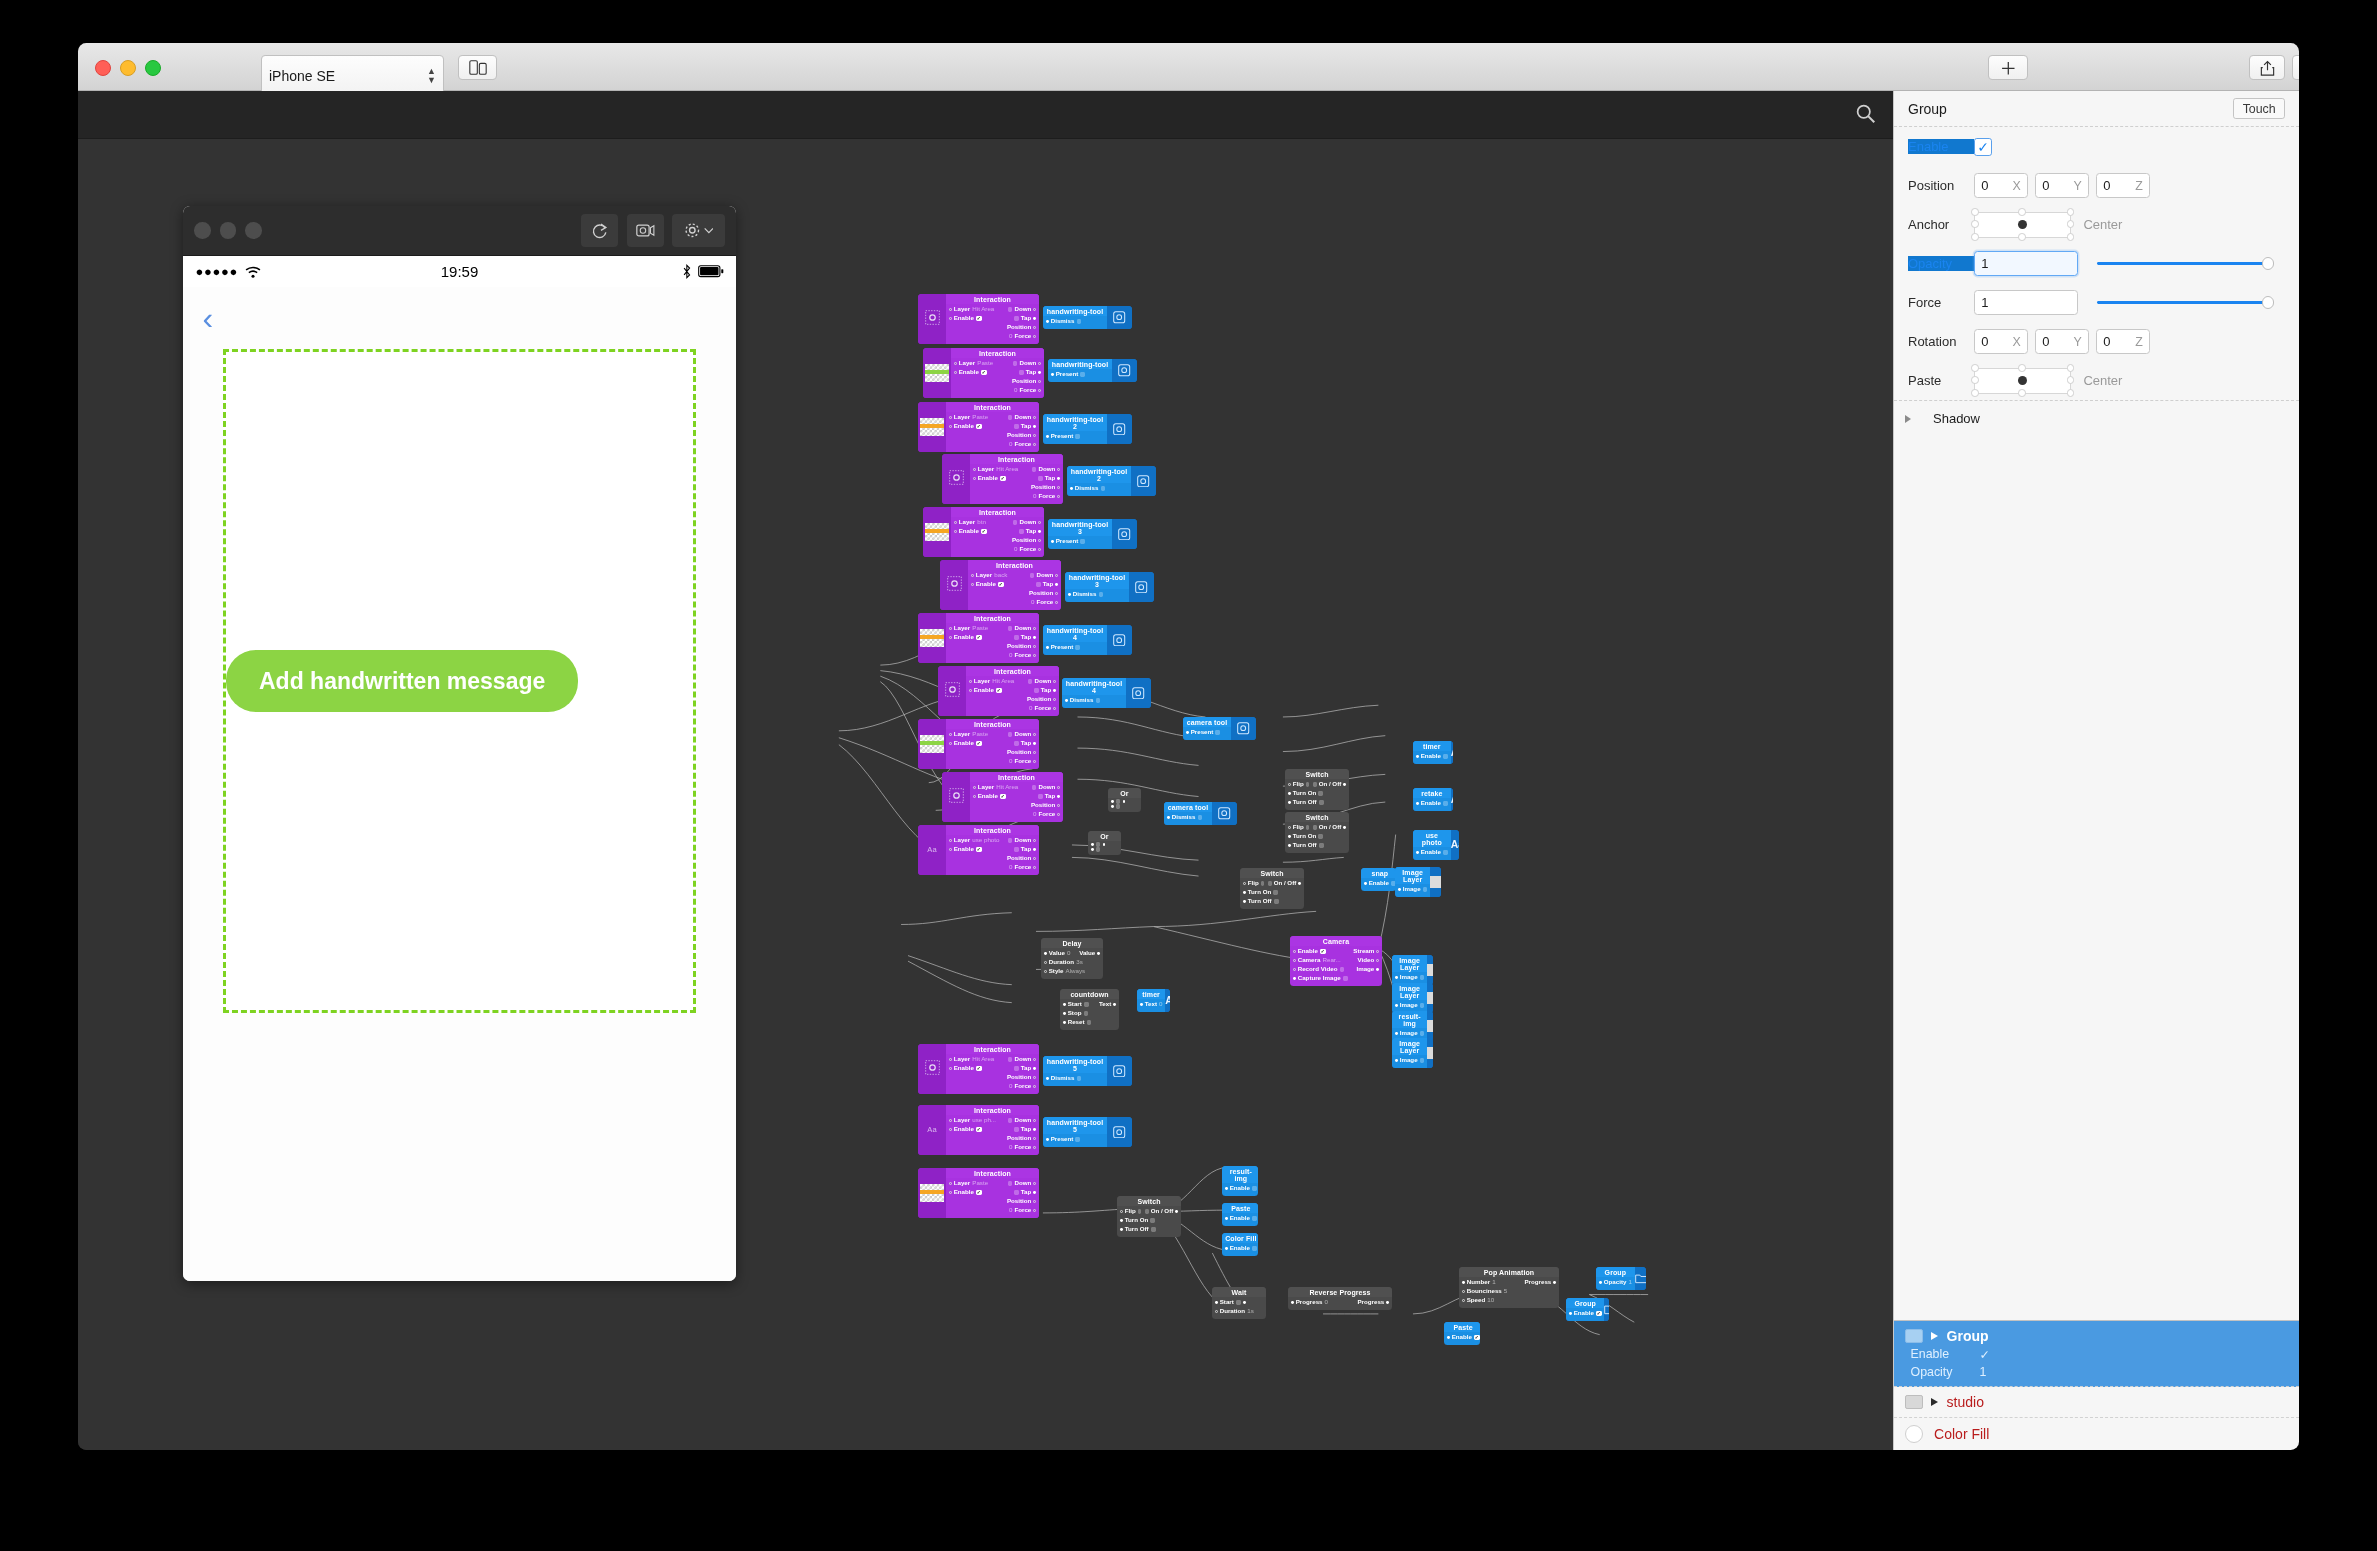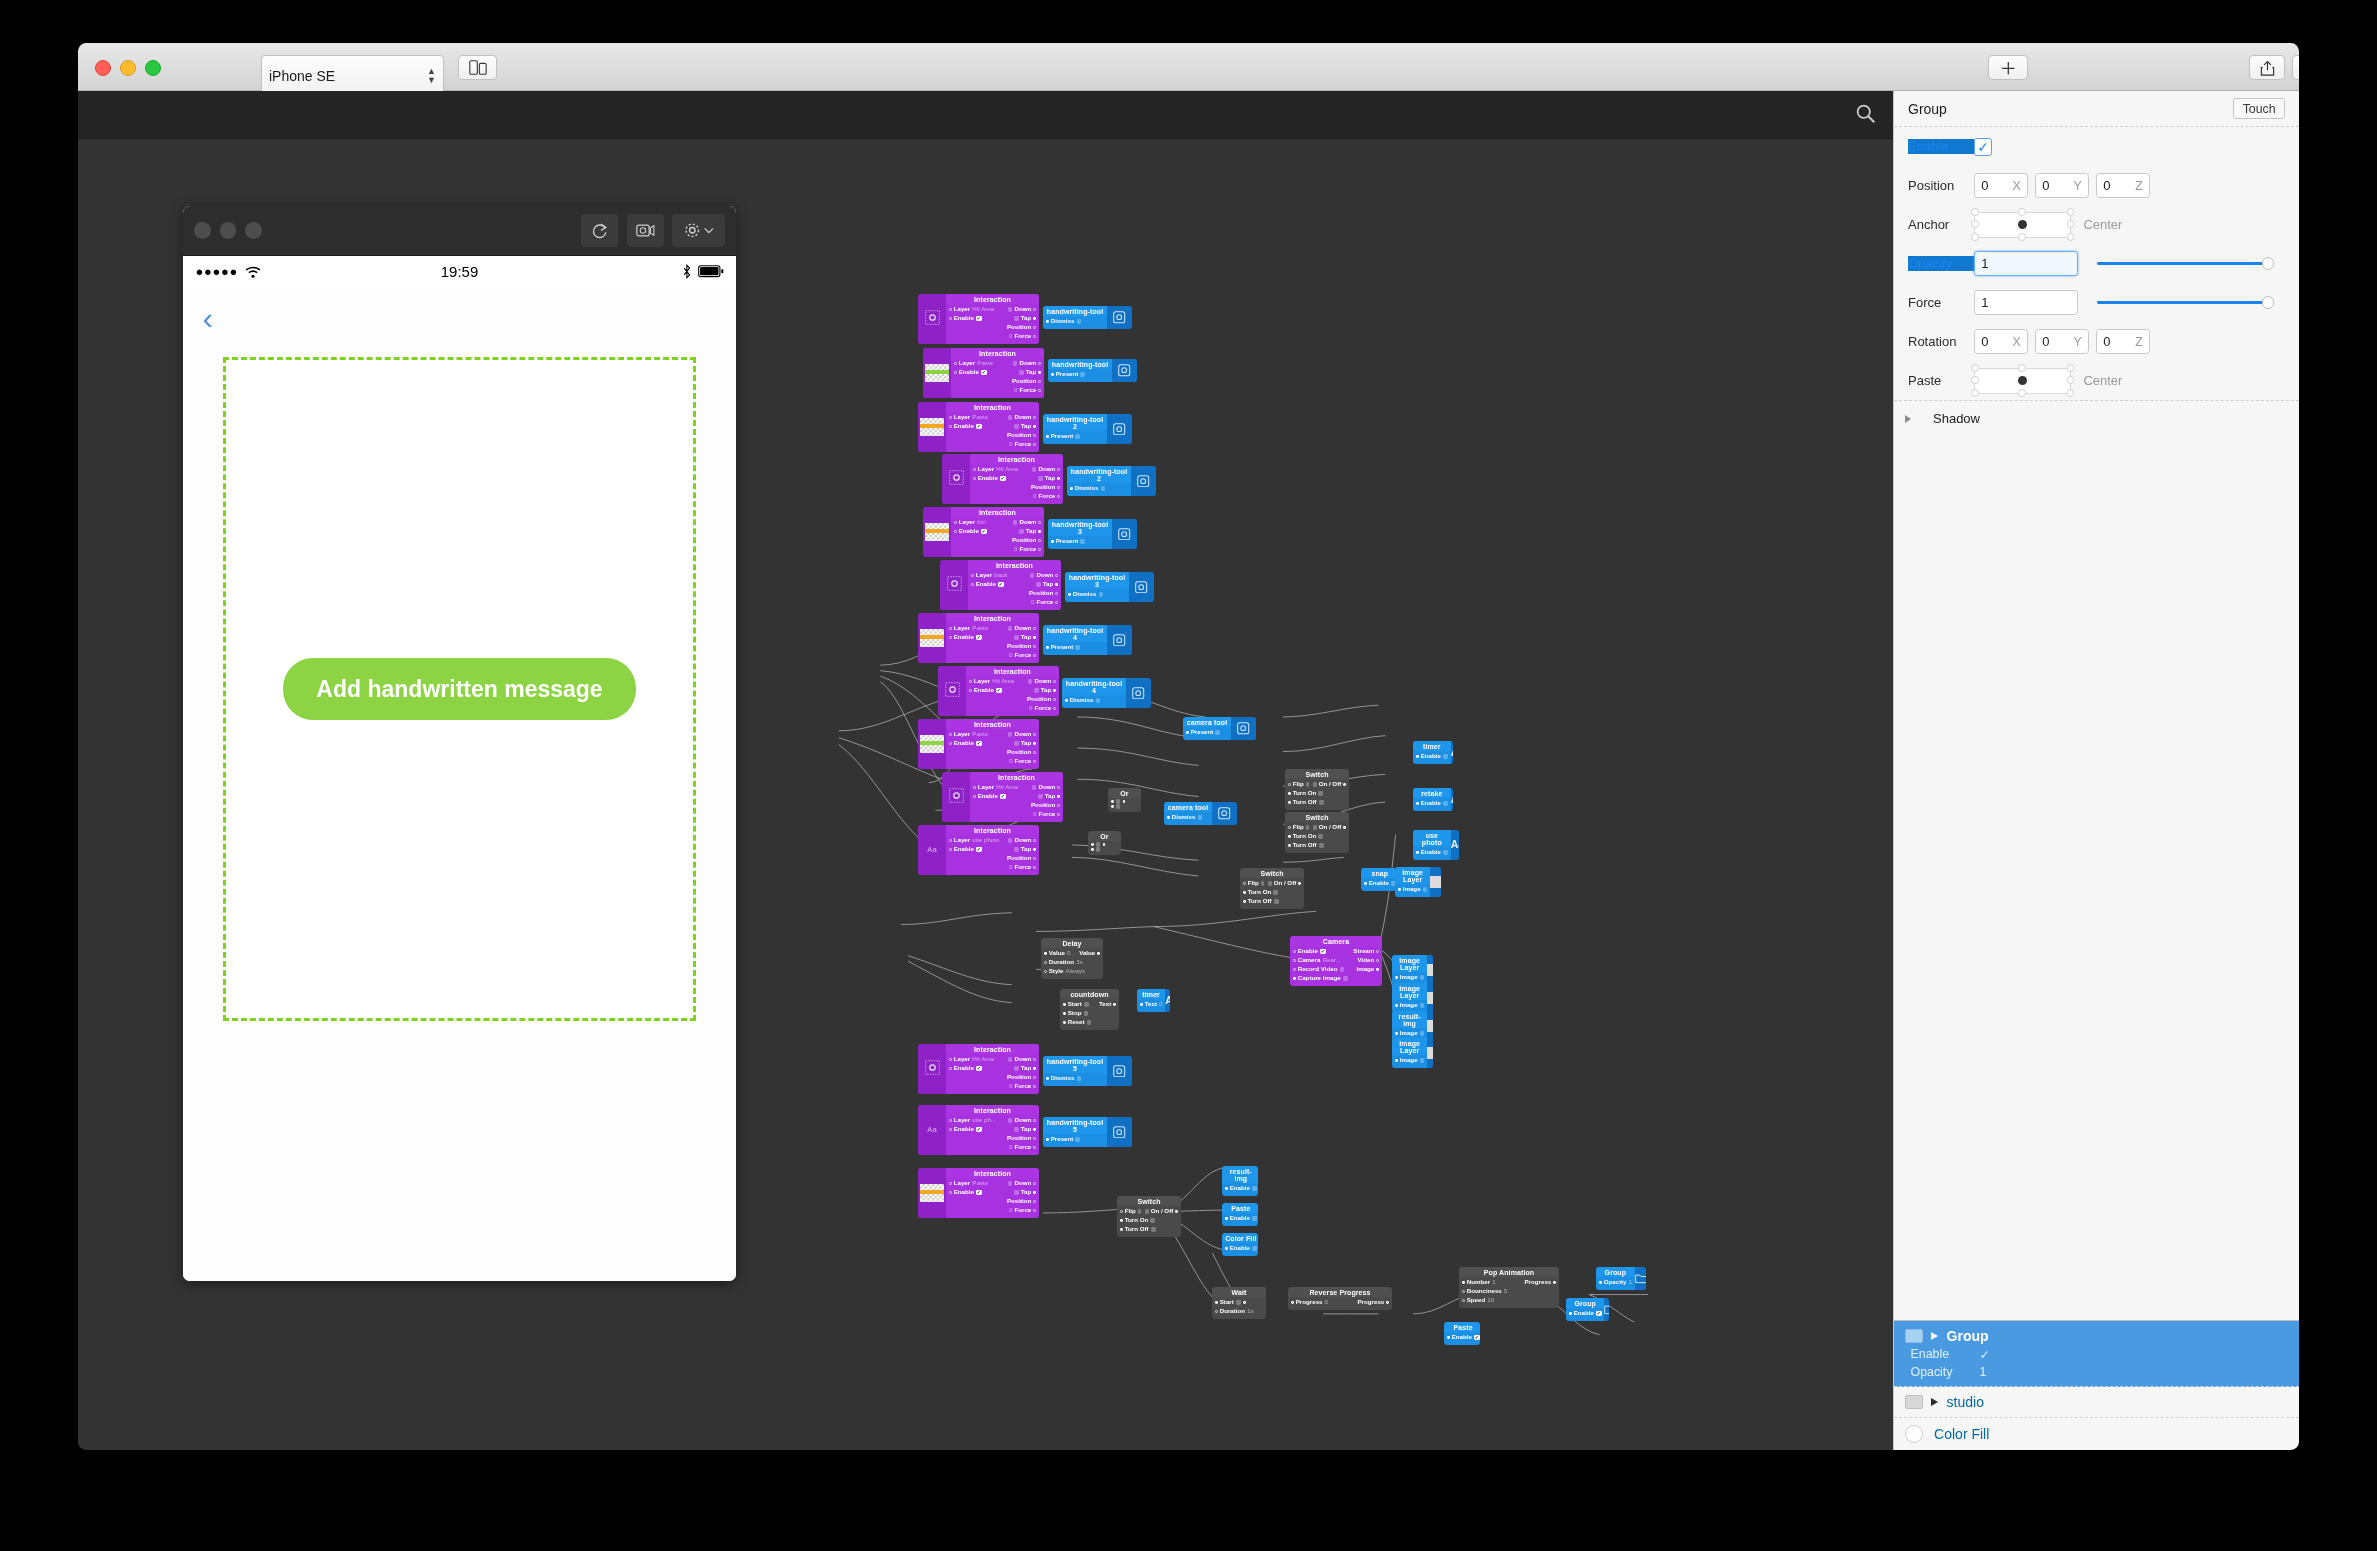--- a/index.html
+++ b/index.html
@@ -92,23 +92,23 @@
   #dev-status .dots { letter-spacing:0.7px; font-size:13px; }
   #dev-status .time { position:absolute; left:0; right:0; text-align:center;
                       font-size:15px; font-weight:normal; pointer-events:none; }
   #dev-statuswrap { position:relative; }
   #dev-navbar { height:62px; background:#fdfdfd; display:flex; align-items:center;
                 padding-left:19.4px; }
   #back-chevron { color:#5a8fe0; font-size:32px; font-weight:300; line-height:1; }
   #dev-content { position:relative; height:calc(100% - 50px - 31px - 62px);
                  background:#fdfdfd; padding:15px; }
   #paste-area {
-    position:absolute; left:40px; top:8px; width:473px; height:664px;
+    position:absolute; left:40px; top:0px; width:473px; height:664px;
     background:#fff; border:3.5px dashed #7ed321;
-    display:flex; align-items:center; justify-content:center;
+    display:flex; align-items:center; justify-content:flex-start;
   }
   #add-msg-btn {
     background:#8cd444; color:#fff; font-weight:bold; font-size:23px;
     padding:17.3px 33px; border-radius:30px; white-space:nowrap;
   }
 
   
   #graph { position:absolute; inset:0; pointer-events:none; }
   .patch { position:absolute; border-radius:3.5px; overflow:hidden;
            font-size:6.6px; color:#fff; }
@@ -203,21 +203,21 @@
   .layer { padding:7px 11px; display:flex; flex-direction:column; gap:2.8px;
            border-bottom:0.7px dashed #d2d2d2; }
   .layer.sel { background:#4a9ae1; }
   .layer .lhead { display:flex; align-items:center; gap:8.3px; }
   .layer .folder { width:18px; height:14px; border-radius:2.1px;
                    background:#d8d8d8; border:0.7px solid #bdbdbd; }
   .layer.sel .folder { background:#a7d0f2; border-color:#8cbde9; }
   .layer .tri2 { width:0;height:0;border-left:7.6px solid #2b2b2b;
                  border-top:4.8px solid transparent;border-bottom:4.8px solid transparent; }
   .layer.sel .tri2 { border-left-color:#fff; }
-  .layer .lname { font-size:14px; color:#0369a1; }
+  .layer .lname { font-size:14px; color:#b91c1c; }
   .layer.sel .lname { color:#fff; font-weight:bold; }
   .layer .sub { display:flex; font-size:12.4px; color:#dff0ff; padding-left:5.5px; }
   .layer .sub .k { width:69px; }
   .circle-swatch { width:18px;height:18px;border-radius:50%;background:#fff;
                    border:0.7px solid #cfcfcf; }
 </style>
 </head>
 <body>
 
 <div id="window">

